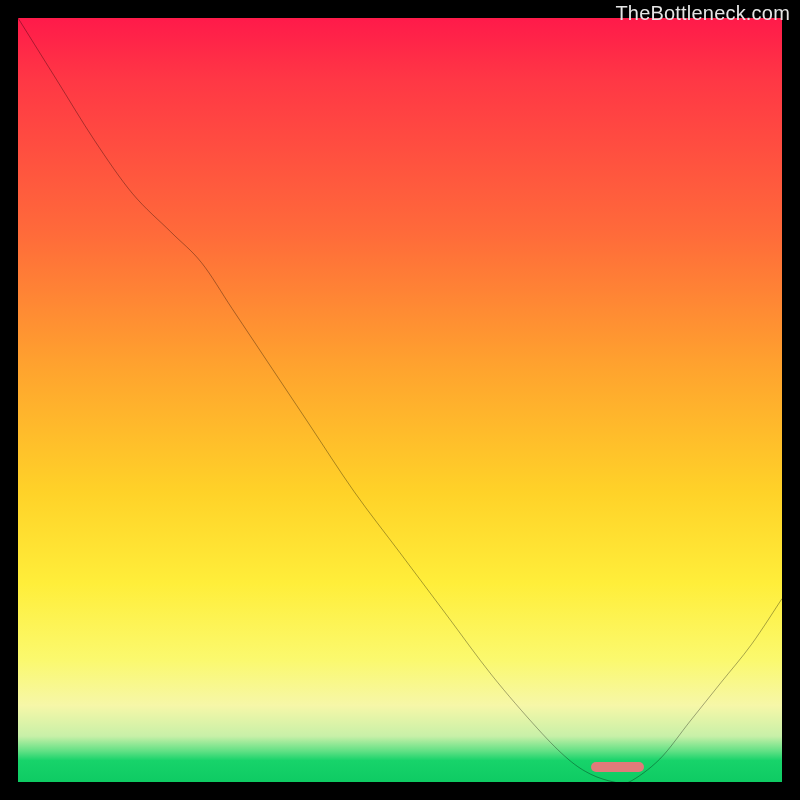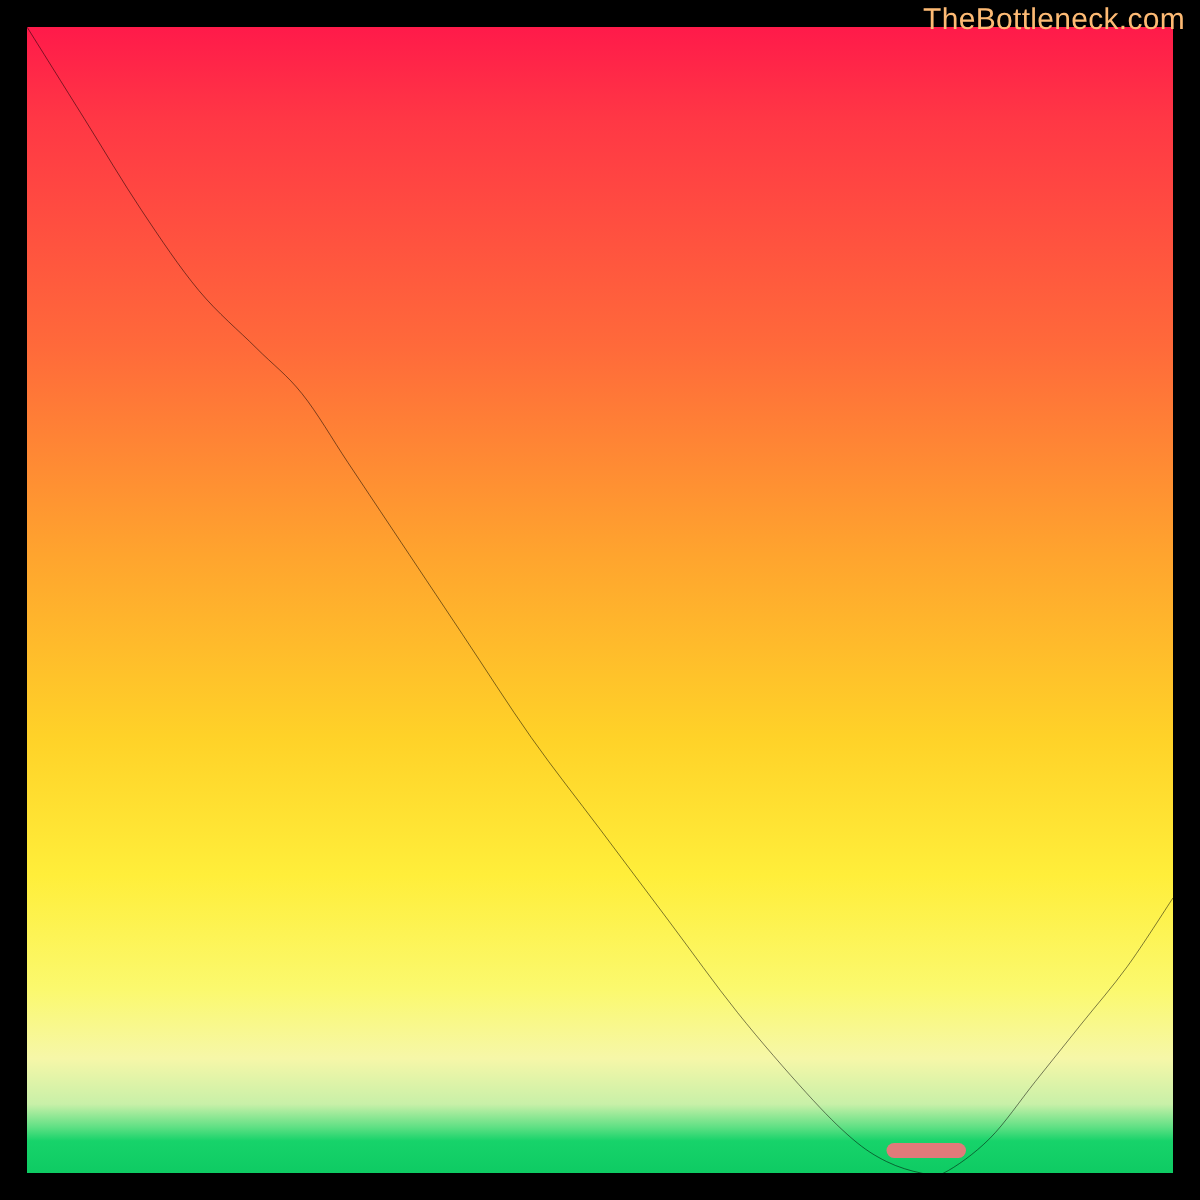--- a/index.html
+++ b/index.html
@@ -44,21 +44,21 @@
     left: 18px;
     top: 18px;
     width: 764px;
     height: 764px;
     overflow: visible;
   }
   .attribution {
     position: absolute;
     top: 2px;
     right: 10px;
-    color: #fdba74;
+    color: #e5e5e5;
     font-size: 20px;
     font-weight: 400;
     letter-spacing: 0.2px;
   }
   .optimal-marker {
     position: absolute;
     height: 10px;
     border-radius: 5px;
     background: #e17a7a;
   }

